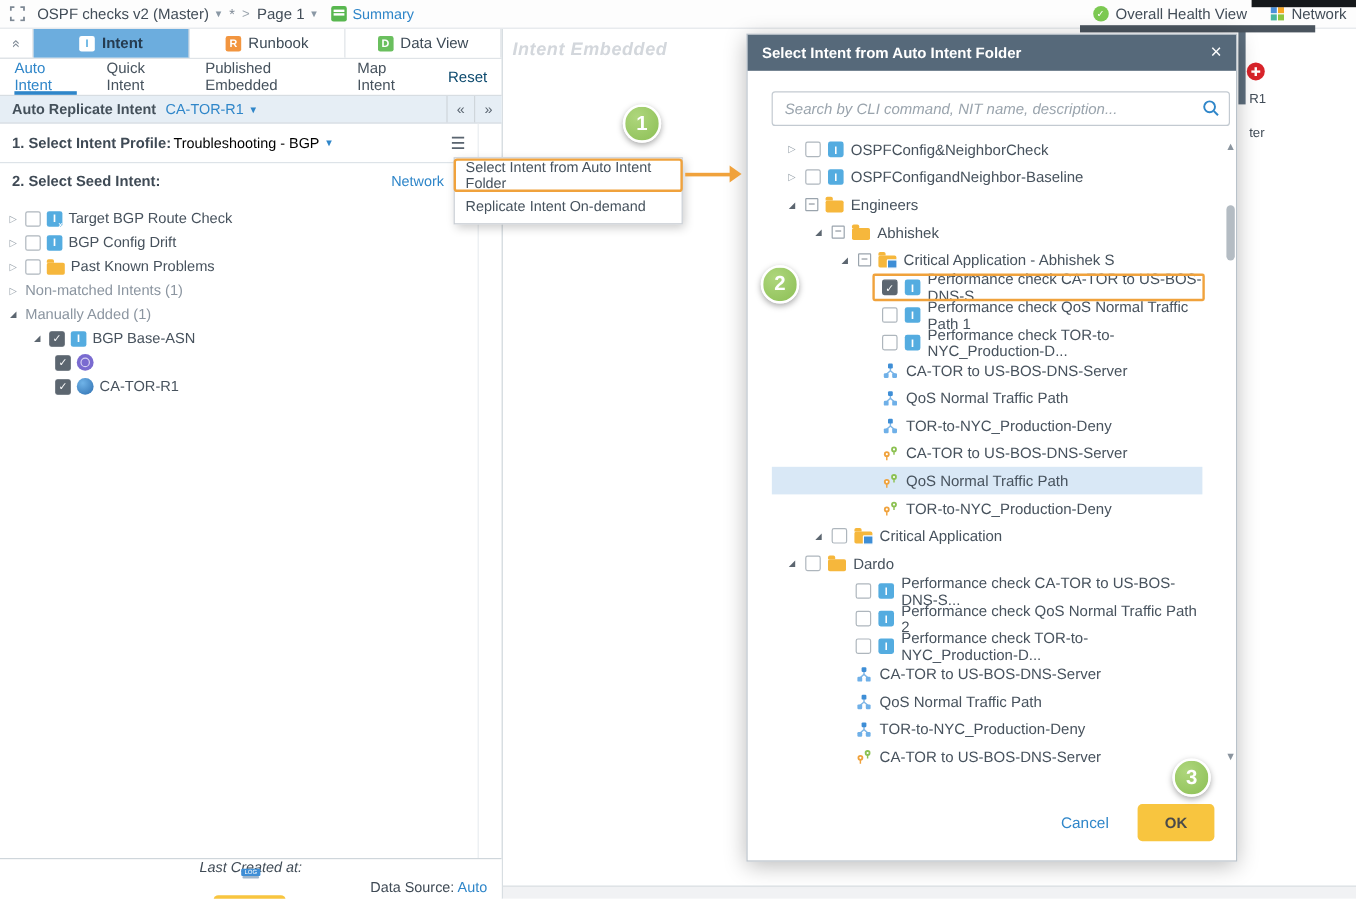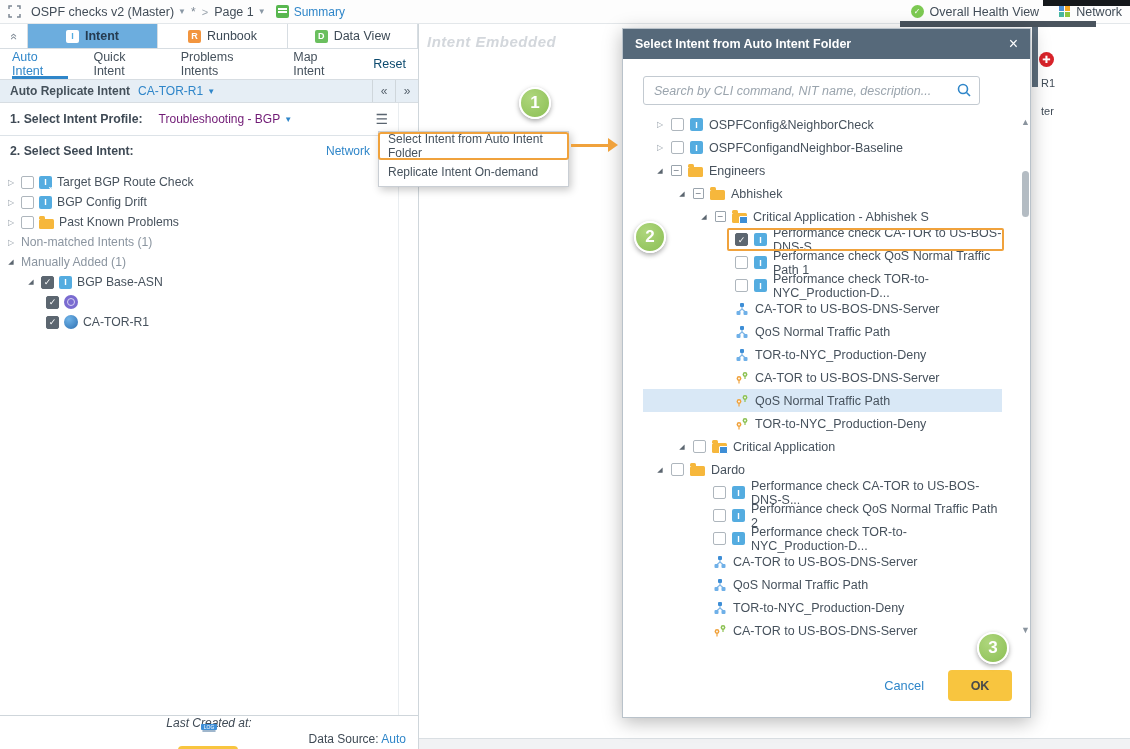--- a/index.html
+++ b/index.html
@@ -51,21 +51,21 @@
   .repl-header { height:23px; background:#e6eef5; border-bottom:1px solid #d7dde2;
     display:flex; align-items:center; padding-left:10px; }
   .repl-header b { font-size:12px; color:#44505a; }
   .repl-dev { color:#2f86c9; margin-left:8px; }
   .repl-nav { margin-left:auto; display:flex; height:100%; }
   .repl-nav span { width:23px; display:flex; align-items:center; justify-content:center;
     border-left:1px solid #cfd6db; color:#5a6570; font-size:12px; }
   .row-line { border-bottom:1px solid #dde3e8; display:flex; align-items:center; padding:0 10px; width:398px; }
   .profile-row { height:33px; }
   .profile-row b, .seed-row b { color:#3f4a55; font-size:12.3px; }
-  .blue-val { color:#701a75; margin-left:16px; }
+  .blue-val { color:#000000; margin-left:2px; }
   .hamburger { margin-left:auto; color:#5a6570; font-size:14px; }
   .seed-row { height:30px; border-bottom:none; }
   .collapse-link { margin-left:auto; color:#2f86c9; margin-right:18px; }
   .ptree { padding-top:6px; }
   .trow { height:20px; display:flex; align-items:center; gap:5px; font-size:12.2px; color:#47525d; }
   .trow.muted { color:#8b95a0; }
   .mrow { height:23px; display:flex; align-items:center; gap:6px; font-size:12.5px;
     color:#47525d; position:relative; margin-right:10px; }
   .mrow.selected { background:#d9e8f6; }
   .obox { position:absolute; top:0; bottom:0; right:-2px; border:2px solid #f0a23c; border-radius:2px; pointer-events:none; }
@@ -128,21 +128,21 @@
   .arrow-line { position:absolute; left:571px; top:144px; width:38px; height:3px; background:#f0a23c; z-index:21; }
   .arrow-head { position:absolute; left:608px; top:138px; width:0; height:0; z-index:21;
     border-left:10px solid #f0a23c; border-top:7px solid transparent; border-bottom:7px solid transparent; }
 
   
   .modal { position:absolute; left:622px; top:28px; width:409px; height:690px; background:#fff;
     border:1px solid #b9c2ca; box-shadow:0 4px 18px rgba(0,0,0,.28); z-index:10; }
   .modal-header { height:30px; background:#56697a; display:flex; align-items:center; padding:0 12px; }
   .modal-title { color:#fff; font-weight:bold; font-size:12.5px; }
   .modal-close { margin-left:auto; color:#fff; font-size:16px; line-height:1; }
-  .search-wrap { position:absolute; left:20px; top:47px; width:337px; height:29px; }
+  .search-wrap { position:absolute; left:20px; top:47px; width:382px; height:29px; }
   .search-wrap input { width:100%; height:100%; border:1px solid #c3cad1; border-radius:3px;
     padding:0 30px 0 10px; font-family:inherit; font-size:12.5px; color:#47525d; outline:none; }
   .search-wrap input::placeholder { font-style:italic; color:#9aa4ad; }
   .search-ic { position:absolute; right:8px; top:6px; }
   .mtree { position:absolute; left:20px; top:84px; width:369px; height:528px; overflow:hidden; }
   .sb-up   { position:absolute; right:0; top:88px;  color:#8a949e; font-size:9px; z-index:12; }
   .sb-down { position:absolute; right:0; top:596px; color:#8a949e; font-size:9px; z-index:12; }
   .sb-thumb{ position:absolute; right:1px; top:142px; width:7px; height:46px; background:#b4bcc3; border-radius:3.5px; z-index:12; }
   .modal-footer { position:absolute; right:18px; bottom:16px; display:flex; align-items:center; gap:24px; }
   .cancel-link { color:#2f86c9; font-size:12.8px; }
@@ -204,21 +204,21 @@
         <div class="tab">
           <span class="tab-ic" style="background: rgb(106, 191, 94); color: rgb(255, 255, 255);">D</span>
           <span>Data View</span>
         </div>
       </div>
   </div>
   <div class="subtabs">
     <span id="subtabs-host" style="display:flex;gap:25px;height:100%">
         <span class="subtab active">Auto Intent</span>
         <span class="subtab">Quick Intent</span>
-        <span class="subtab">Problems Intents</span>
+        <span class="subtab">Published Embedded</span>
         <span class="subtab">Map Intent</span>
       </span>
     <span class="reset-link">Reset</span>
   </div>
   <div class="repl-header">
     <b>Auto Replicate Intent</b>
     <span class="repl-dev">CA-TOR-R1</span>
     <span class="caret-down" style="color:#2f86c9">▼</span>
     <span class="repl-nav">
       <span>«</span>

